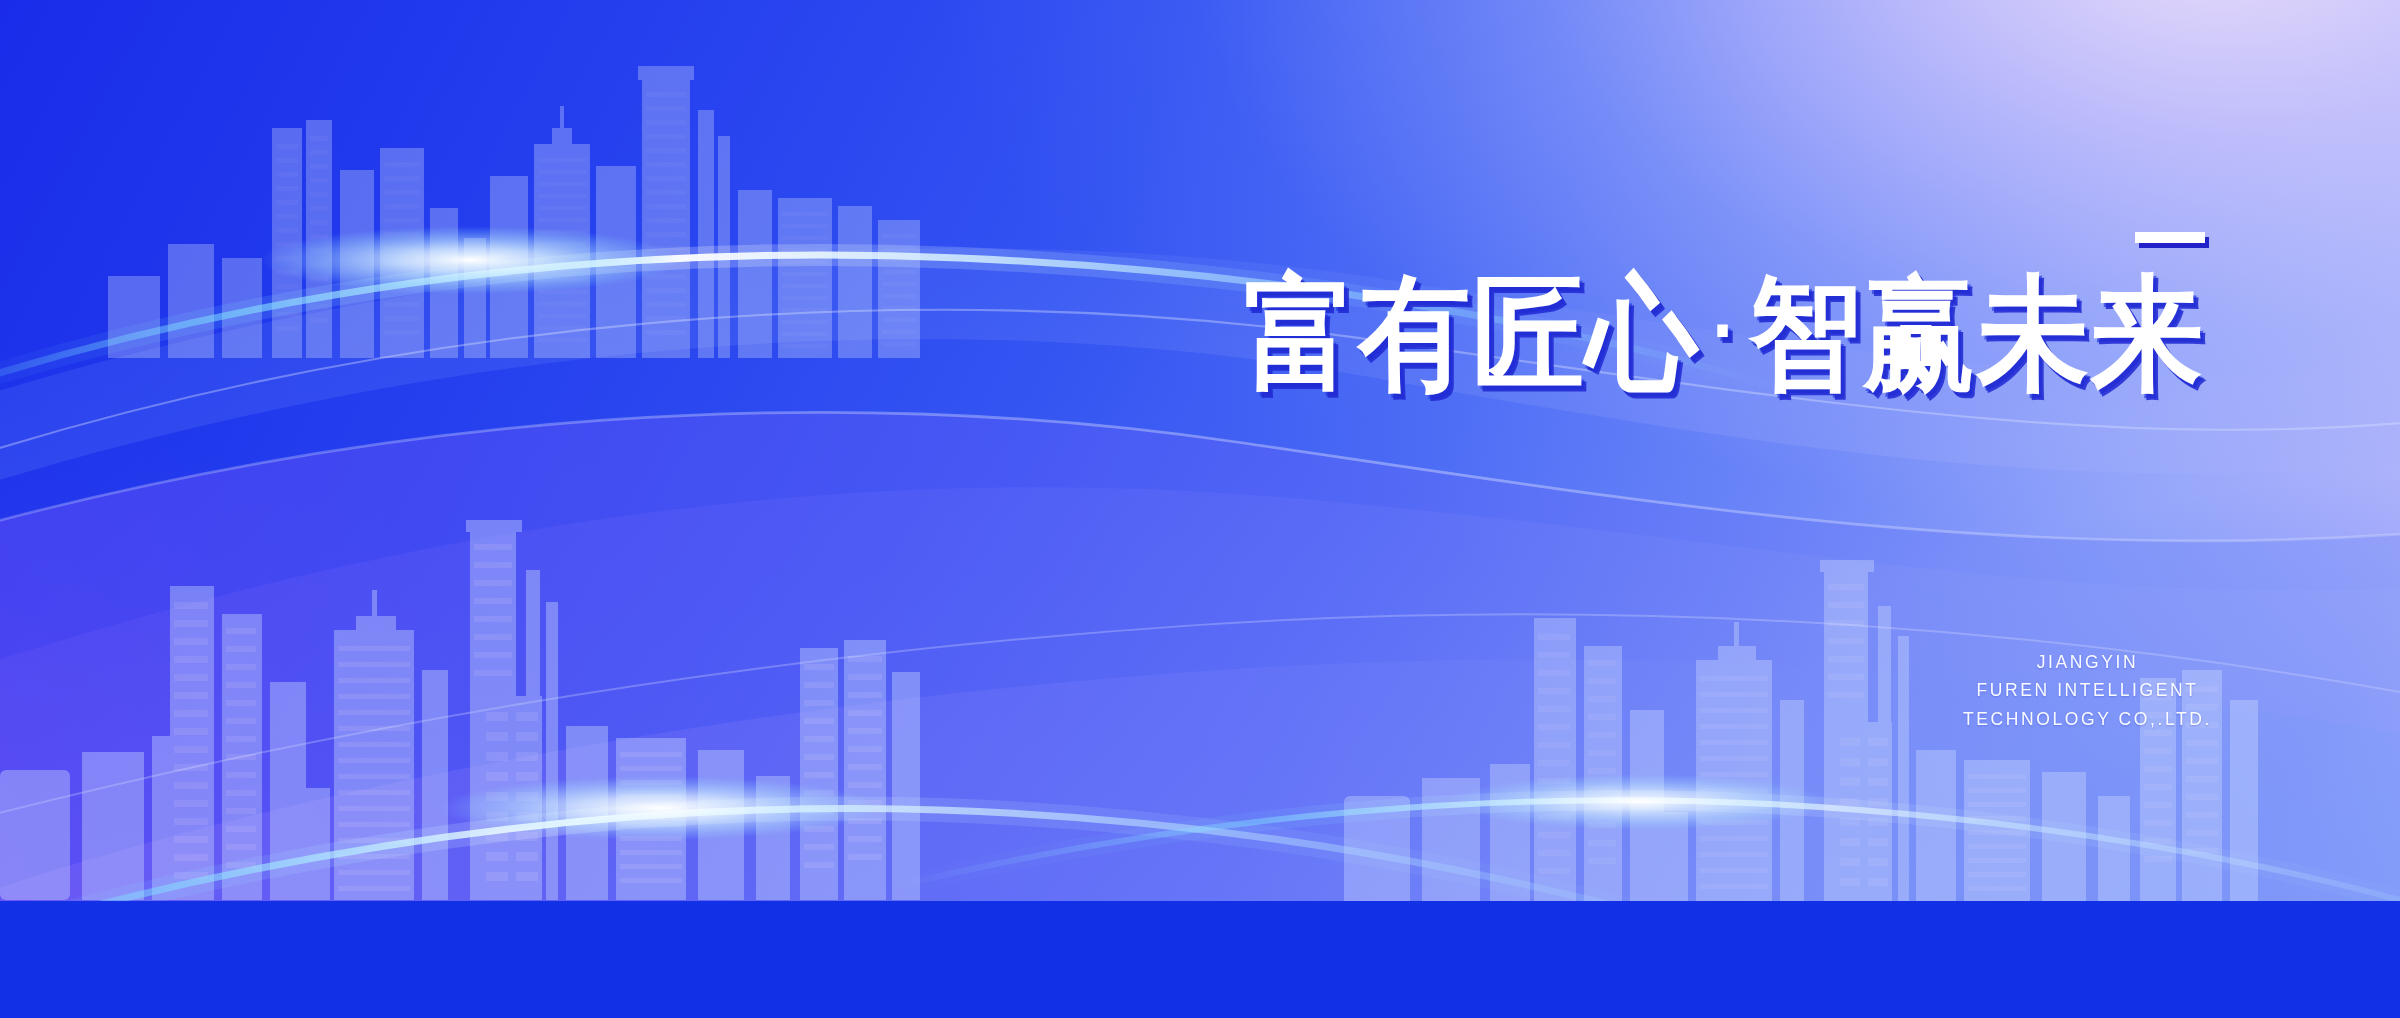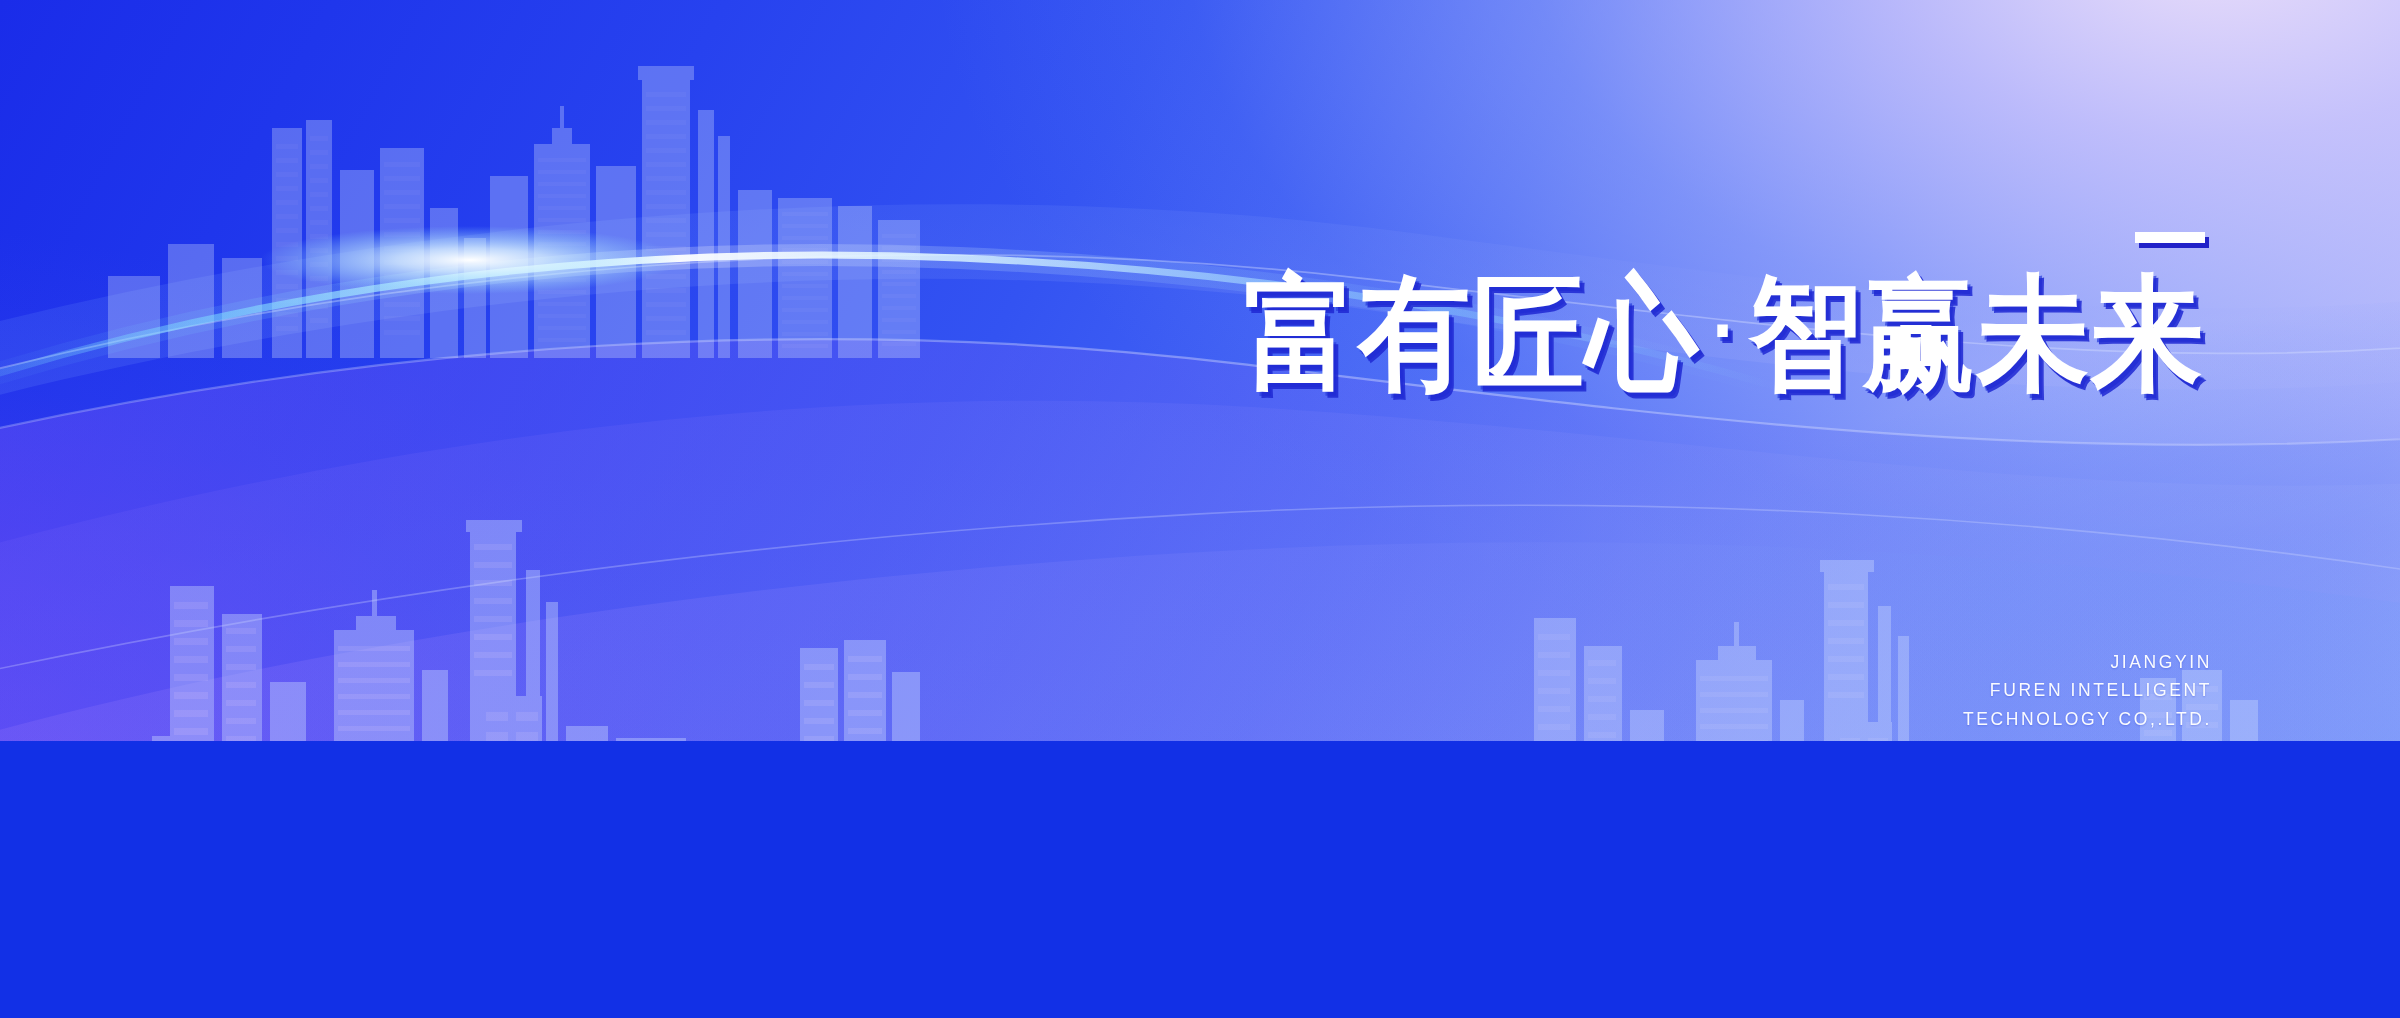--- a/index.html
+++ b/index.html
@@ -3,21 +3,21 @@
 <meta charset="utf-8">
 <style>
   html, body {
     margin: 0;
     padding: 0;
     background: #1230e6;
   }
   #banner {
     position: relative;
     width: 2400px;
-    height: 741px;
+    height: 901px;
     overflow: hidden;
     font-family: "Liberation Sans", sans-serif;
     background: #2a44f0;
   }
 
   
   .bg-base {
     position: absolute;
     inset: 0;
     background:
@@ -128,21 +128,21 @@
     white-space: nowrap;
     text-shadow: 2px 3px 2px rgba(40,55,190,0.55);
     padding-right: 2px;
   }
 
   
   .company-en {
     position: absolute;
     right: 188px;
     top: 648px;
-    text-align: right;
+    text-align: center;
     color: #ffffff;
     font-family: "Liberation Sans", sans-serif;
     font-size: 17.5px;
     letter-spacing: 2.6px;
     line-height: 1.62;
     font-weight: 400;
     opacity: 0.97;
     text-shadow: 0 1px 2px rgba(40,60,200,0.35);
   }
   .company-en div { white-space: nowrap; }

